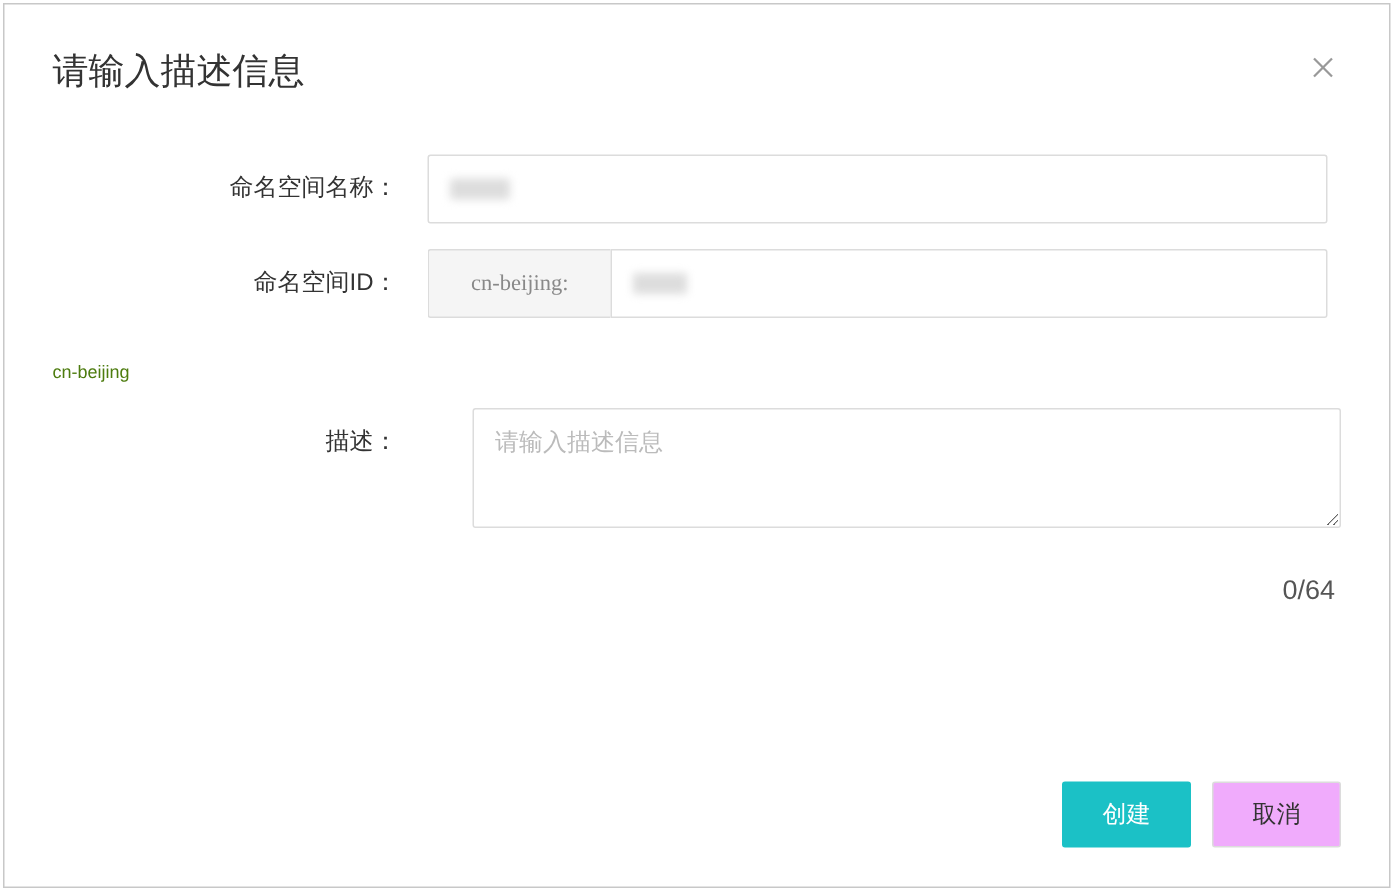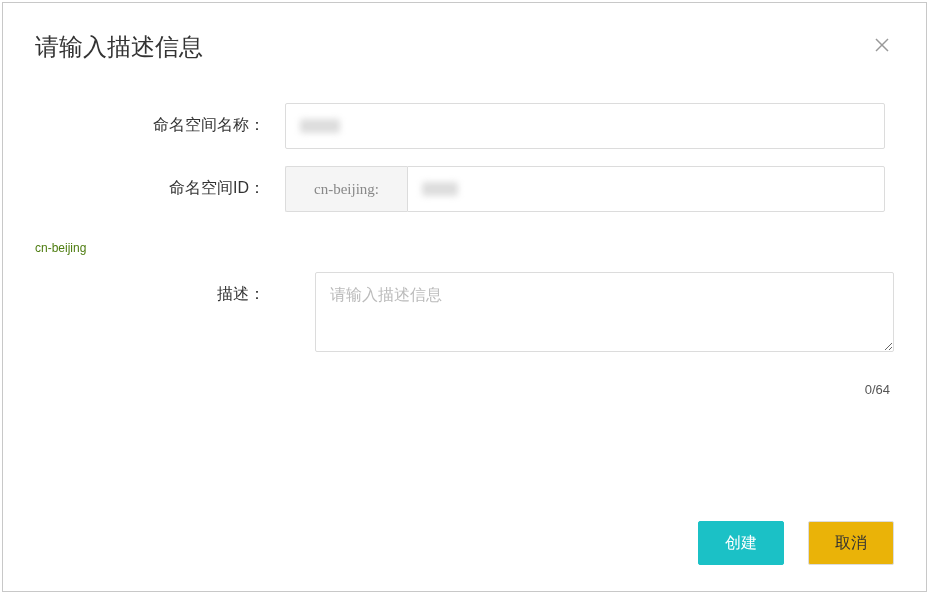--- a/index.html
+++ b/index.html
@@ -127,50 +127,50 @@
       color: #333;
       outline: none;
       resize: both;
       font-family: inherit;
     }
     .textarea::placeholder {
       color: #bbb;
     }
     .char-count {
       text-align: right;
-      font-size: 13px;
+      font-size: 18px;
       color: #555;
       margin-top: 26px;
       padding-right: 4px;
     }
     .dialog-footer {
       position: absolute;
       bottom: 26px;
       right: 32px;
       display: flex;
-      gap: 24px;
+      gap: 14px;
     }
     .btn {
       height: 44px;
       padding: 0 26px;
       font-size: 16px;
       border-radius: 2px;
       cursor: pointer;
       outline: none;
       display: flex;
       align-items: center;
       justify-content: center;
     }
     .btn-primary {
       background: #1bc1c6;
       color: #fff;
       border: 1px solid #1bc1c6;
     }
     .btn-default {
-      background: #eab308;
+      background: #f0abfc;
       color: #333;
       border: 1px solid #dcdcdc;
     }
     .blur-placeholder {
       display: inline-block;
       width: 40px;
       height: 14px;
       background: #ddd;
       filter: blur(3px);
       border-radius: 2px;

